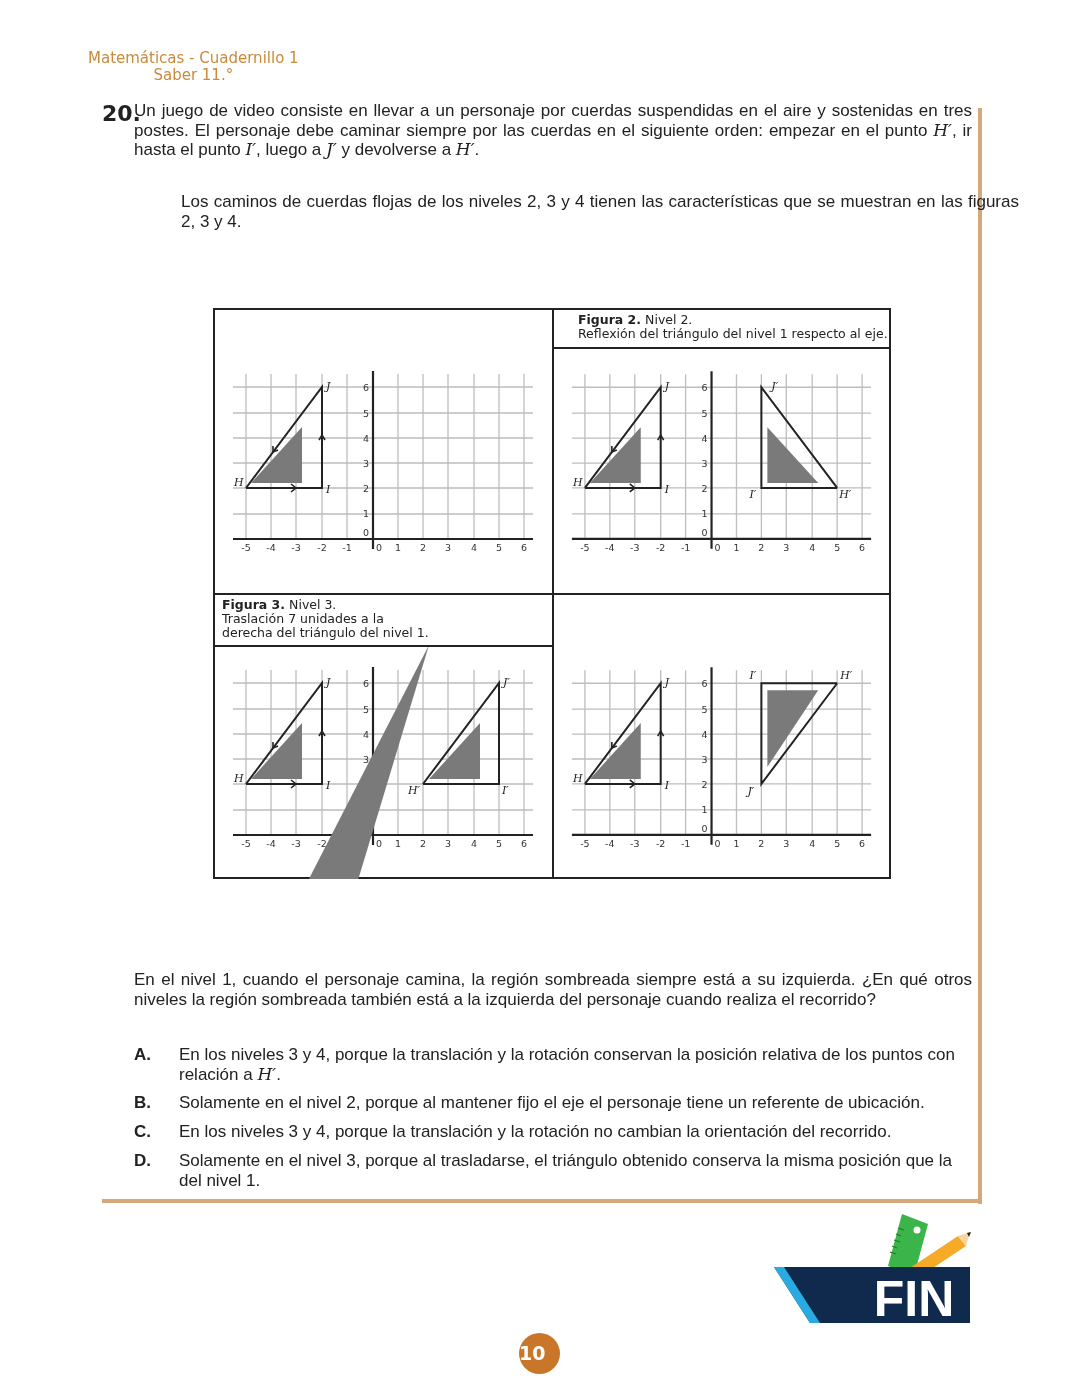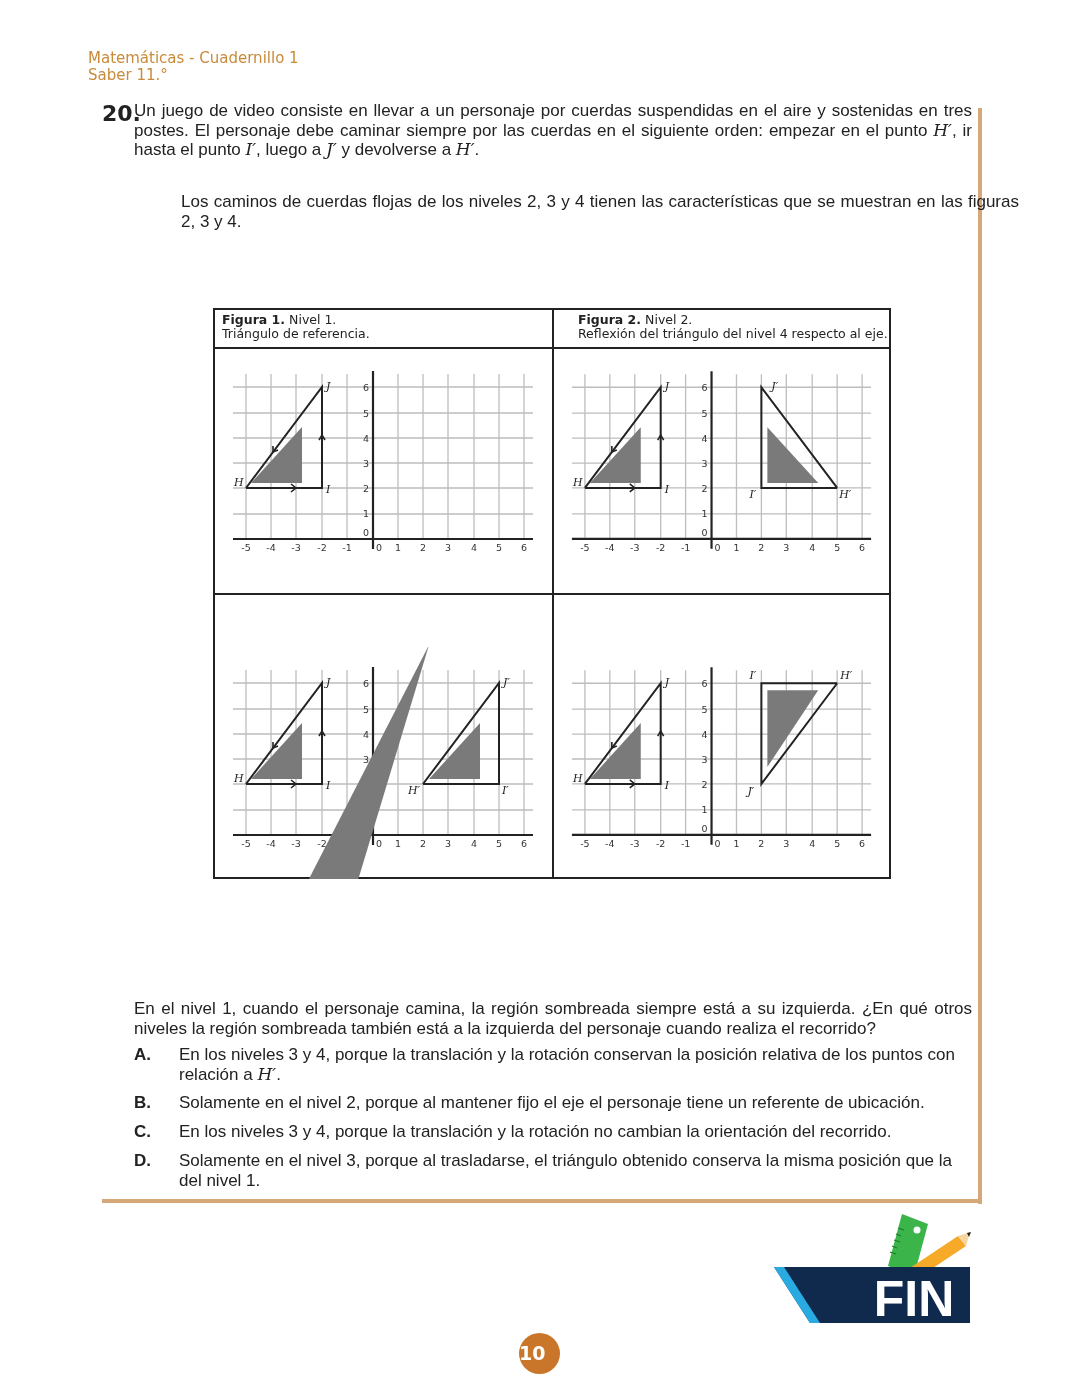--- a/index.html
+++ b/index.html
@@ -1,17 +1,17 @@
 <!DOCTYPE html>
 <html><head>
 <meta charset="utf-8">
 <style>
   html,body{margin:0;padding:0;background:#fff;}
   body{width:1080px;height:1397px;position:relative;overflow:hidden;font-family:"DejaVu Sans","Liberation Sans",sans-serif;color:#222;}
-  .hdr{position:absolute;left:88px;top:50px;color:#c98a3a;font-size:15px;line-height:17px;}
+  .hdr{position:absolute;left:88px;top:50px;color:#c98a3a;font-size:15px;line-height:17px;text-align:center;}
   .frame-right{position:absolute;left:978px;top:108px;width:4px;height:1096px;background:#d4a878;}
   .frame-bottom{position:absolute;left:102px;top:1199px;width:880px;height:4px;background:#d4a878;}
   .qnum{position:absolute;left:102px;top:101px;font-weight:bold;font-size:22px;}
   .para{position:absolute;left:134px;width:838px;font-family:"Liberation Sans",sans-serif;font-size:17px;line-height:19.5px;color:#222;text-align:justify;}
   .mi{font-family:"DejaVu Serif","Liberation Serif",serif;font-style:italic;}
   .figbox{position:absolute;left:213px;top:308px;width:678px;height:571px;border:2px solid #222;box-sizing:border-box;}
   .panel{position:absolute;box-sizing:border-box;}
   .cap{position:absolute;left:0;top:0;right:0;border-bottom:2px solid #222;box-sizing:border-box;padding:3px 0 0 7px;font-size:12.5px;line-height:14px;color:#222;}
   .cap b{font-weight:bold;}
   .plot{position:absolute;left:0;right:0;bottom:0;}
@@ -38,24 +38,20 @@
 </div>
 <div class="para" style="top:192px;margin-left:47px;">Los caminos de cuerdas flojas de los niveles 2, 3 y 4 tienen las características que se muestran en las figuras 2, 3 y 4.</div>
 
 <div class="figbox">
 
   <div style="position:absolute;left:337px;top:0;bottom:0;width:2px;background:#222;"></div>
 
   <div style="position:absolute;left:0;right:0;top:283px;height:2px;background:#222;"></div>
 
   <div class="panel" style="left:0;top:0;width:338px;height:284px;">
-    <div class="cap" style="height:39px;">
-      <b>Figura 1.</b> <span>Nivel 1.</span><br>
-      <span>Triángulo de referencia.</span>
-    </div>
     <svg class="plot" style="top:39px;height:245px;" width="338" height="245" viewBox="0 0 338 245">
       <g id="tplA">
         <g stroke="#bdbdbd" stroke-width="1.3">
           <line x1="31" y1="25" x2="31" y2="189"></line>
             <line x1="56" y1="25" x2="56" y2="189"></line>
             <line x1="81" y1="25" x2="81" y2="189"></line>
             <line x1="107" y1="25" x2="107" y2="189"></line>
             <line x1="132" y1="25" x2="132" y2="189"></line>
           <line x1="183" y1="25" x2="183" y2="189"></line>
             <line x1="208" y1="25" x2="208" y2="189"></line>
@@ -103,35 +99,40 @@
           <text x="111" y="144">I</text>
           <text x="111" y="41">J</text>
         </g>
       </g>
     </svg>
   </div>
 
   <div class="panel" style="left:339px;top:0;width:337px;height:284px;">
     <div class="cap" style="height:39px;padding-left:24px;">
       <b>Figura 2.</b> <span>Nivel 2.</span><br>
-      <span>Reflexión del triángulo del nivel 4 respecto al eje.</span>
+      <span>Reflexión del triángulo del nivel 1 respecto al eje.</span>
     </div>
     <svg class="plot" style="top:39px;height:245px;" width="337" height="245" viewBox="0 0 338 245">
       <use href="#tplA"></use>
       <polygon points="214,78 214,134 265,134" fill="#7a7a7a"></polygon>
       <polyline points="284,139 208,139 208,38 284,139" fill="none" stroke="#222" stroke-width="2"></polyline>
       <g font-family="DejaVu Serif, serif" font-style="italic" font-size="11" fill="#222">
         <text x="196" y="149">I′</text>
         <text x="286" y="149">H′</text>
         <text x="218" y="41">J′</text>
       </g>
     </svg>
   </div>
 
   <div class="panel" style="left:0;top:285px;width:338px;height:284px;">
+    <div class="cap" style="height:52px;">
+      <b>Figura 3.</b> <span>Nivel 3.</span><br>
+      <span>Traslación 7 unidades a la</span><br>
+      <span>derecha del triángulo del nivel 1.</span>
+    </div>
     <svg class="plot" style="top:52px;height:232px;" width="338" height="232" viewBox="0 2 338 232">
       <use href="#tplA"></use>
       <polygon points="214+0,134 265,78 265,134" fill="#7a7a7a"></polygon>
       <polygon points="214,134 265,78 265,134" fill="#7a7a7a"></polygon>
       <polyline points="208,139 284,139 284,38 208,139" fill="none" stroke="#222" stroke-width="2"></polyline>
       <g font-family="DejaVu Serif, serif" font-style="italic" font-size="11" fill="#222">
         <text x="193" y="149">H′</text>
         <text x="287" y="149">I′</text>
         <text x="288" y="41">J′</text>
       </g>
@@ -145,21 +146,21 @@
       <polyline points="284,38 208,38 208,139 284,38" fill="none" stroke="#222" stroke-width="2"></polyline>
       <g font-family="DejaVu Serif, serif" font-style="italic" font-size="11" fill="#222">
         <text x="196" y="34">I′</text>
         <text x="287" y="34">H′</text>
         <text x="194" y="150">J′</text>
       </g>
     </svg>
   </div>
 </div>
 
-<div class="para" style="top:999px;">En el nivel 1, cuando el personaje camina, la región sombreada siempre está a su izquierda. ¿En qué otros niveles la región sombreada también está a la izquierda del personaje cuando realiza el recorrido?</div>
+<div class="para" style="top:970px;">En el nivel 1, cuando el personaje camina, la región sombreada siempre está a su izquierda. ¿En qué otros niveles la región sombreada también está a la izquierda del personaje cuando realiza el recorrido?</div>
 
 <div class="opt" style="top:1045px;height:40px;">
   <span class="ol">A.</span>
   <span class="ot"><span>En los niveles 3 y 4, porque la translación y la rotación conservan la posición relativa de los puntos con relación a </span><span class="mi">H′</span><span>.</span></span>
 </div>
 <div class="opt" style="top:1093px;height:20px;">
   <span class="ol">B.</span>
   <span class="ot">Solamente en el nivel 2, porque al mantener fijo el eje  el personaje tiene un referente de ubicación.</span>
 </div>
 <div class="opt" style="top:1122px;height:20px;">

